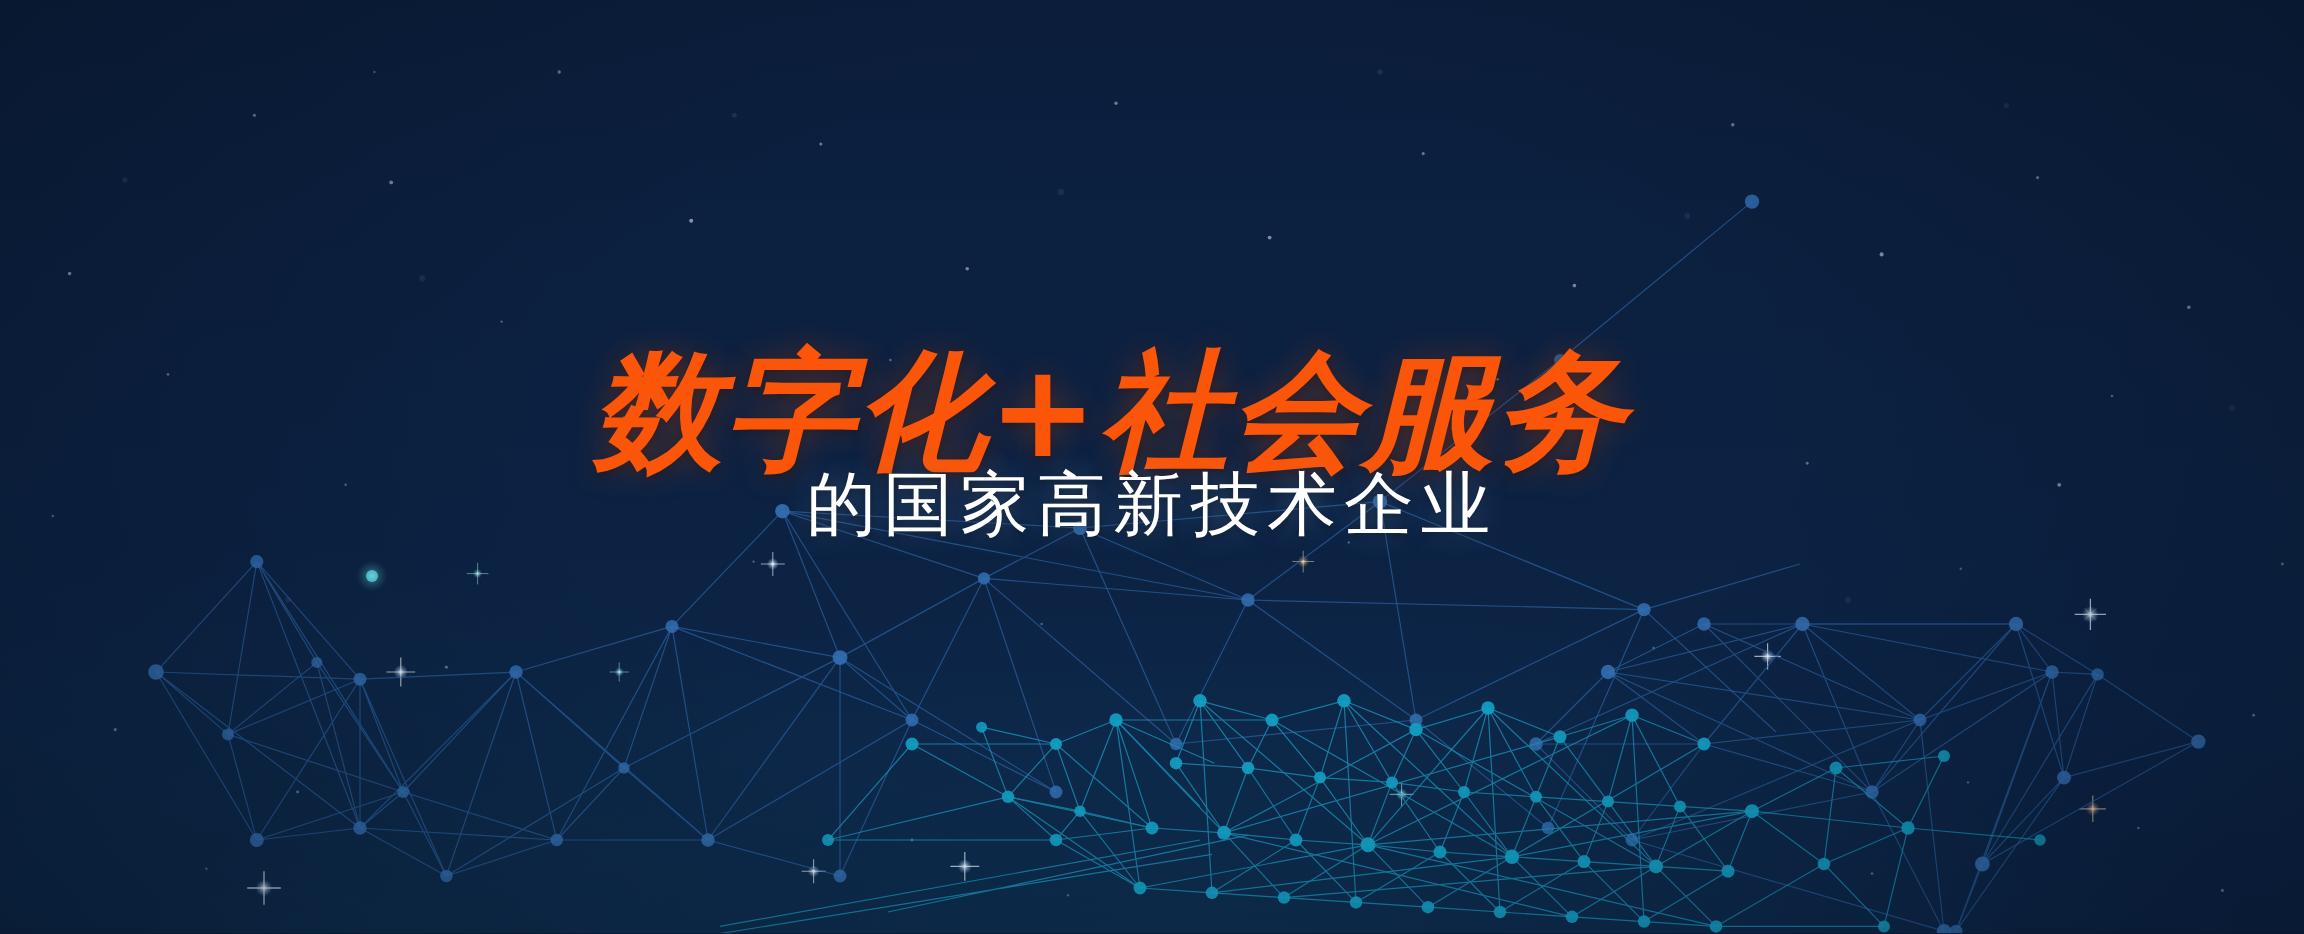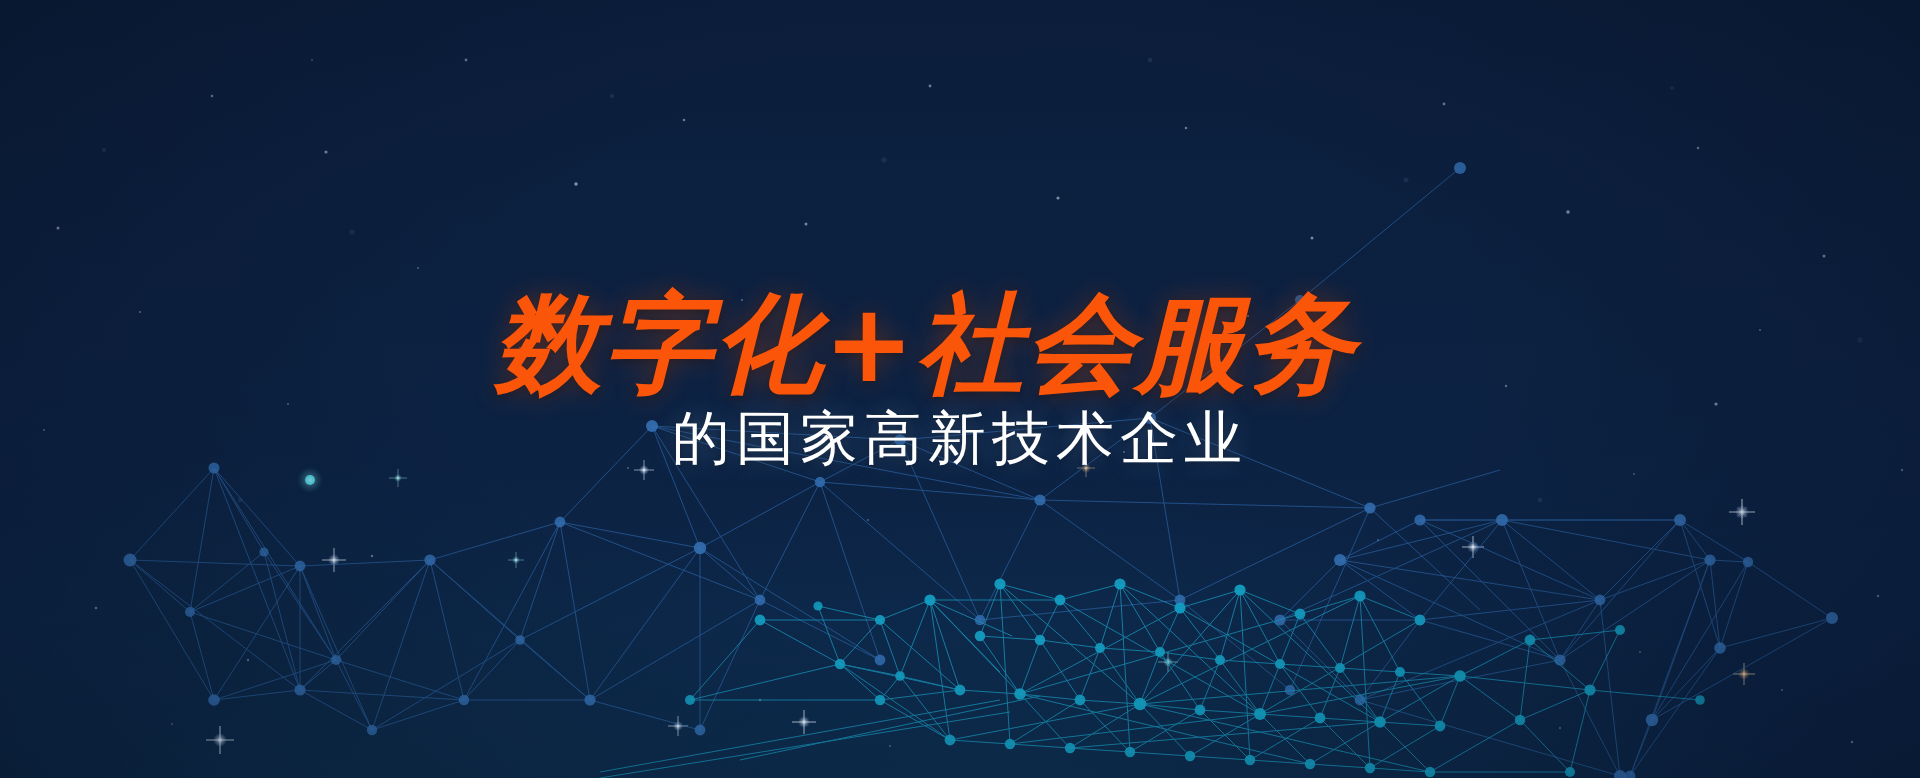--- a/index.html
+++ b/index.html
@@ -59,21 +59,21 @@
     line-height: 1.08;
     font-weight: 700;
     font-style: italic;
     letter-spacing: 2px;
     color: #fa5508;
     text-shadow: 0 0 26px rgba(250,85,8,0.30), 0 2px 10px rgba(0,0,0,0.35);
     white-space: nowrap;
   }
   .subhead {
     position: absolute;
-    top: 404px;
+    top: 386px;
     left: 0;
     width: 1920px;
     margin: 0;
     font-family: "DejaVu Serif", "Liberation Serif", serif;
     font-size: 58px;
     line-height: 1.2;
     font-weight: 400;
     letter-spacing: 6px;
     color: #ffffff;
     text-shadow: 0 0 22px rgba(150,200,255,0.30), 0 2px 8px rgba(0,0,0,0.45);

